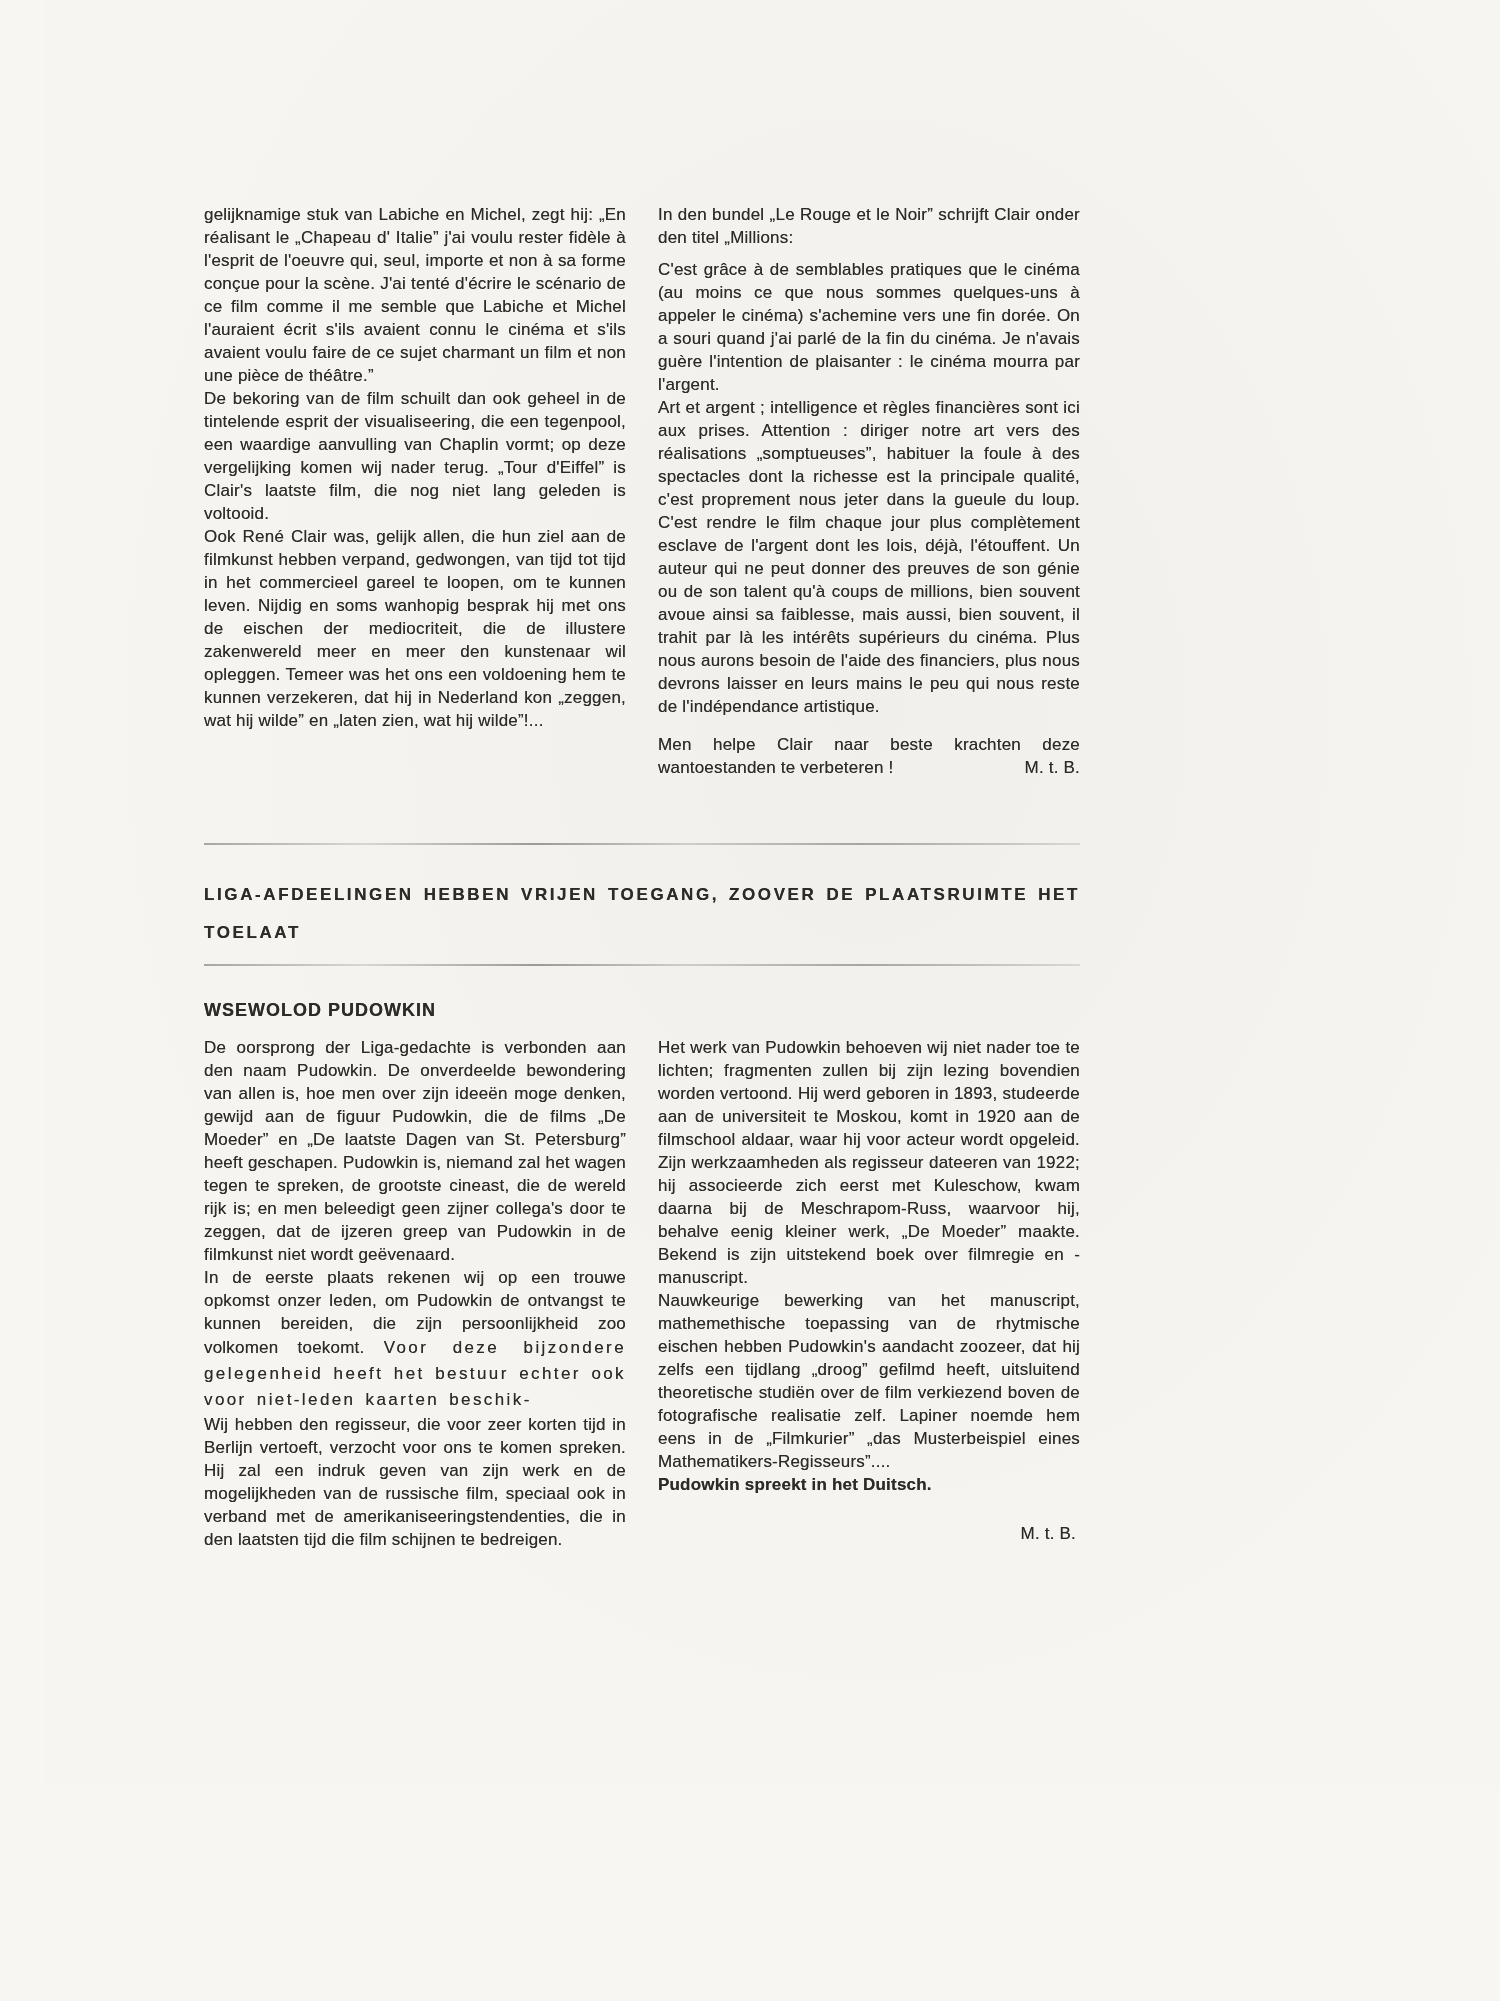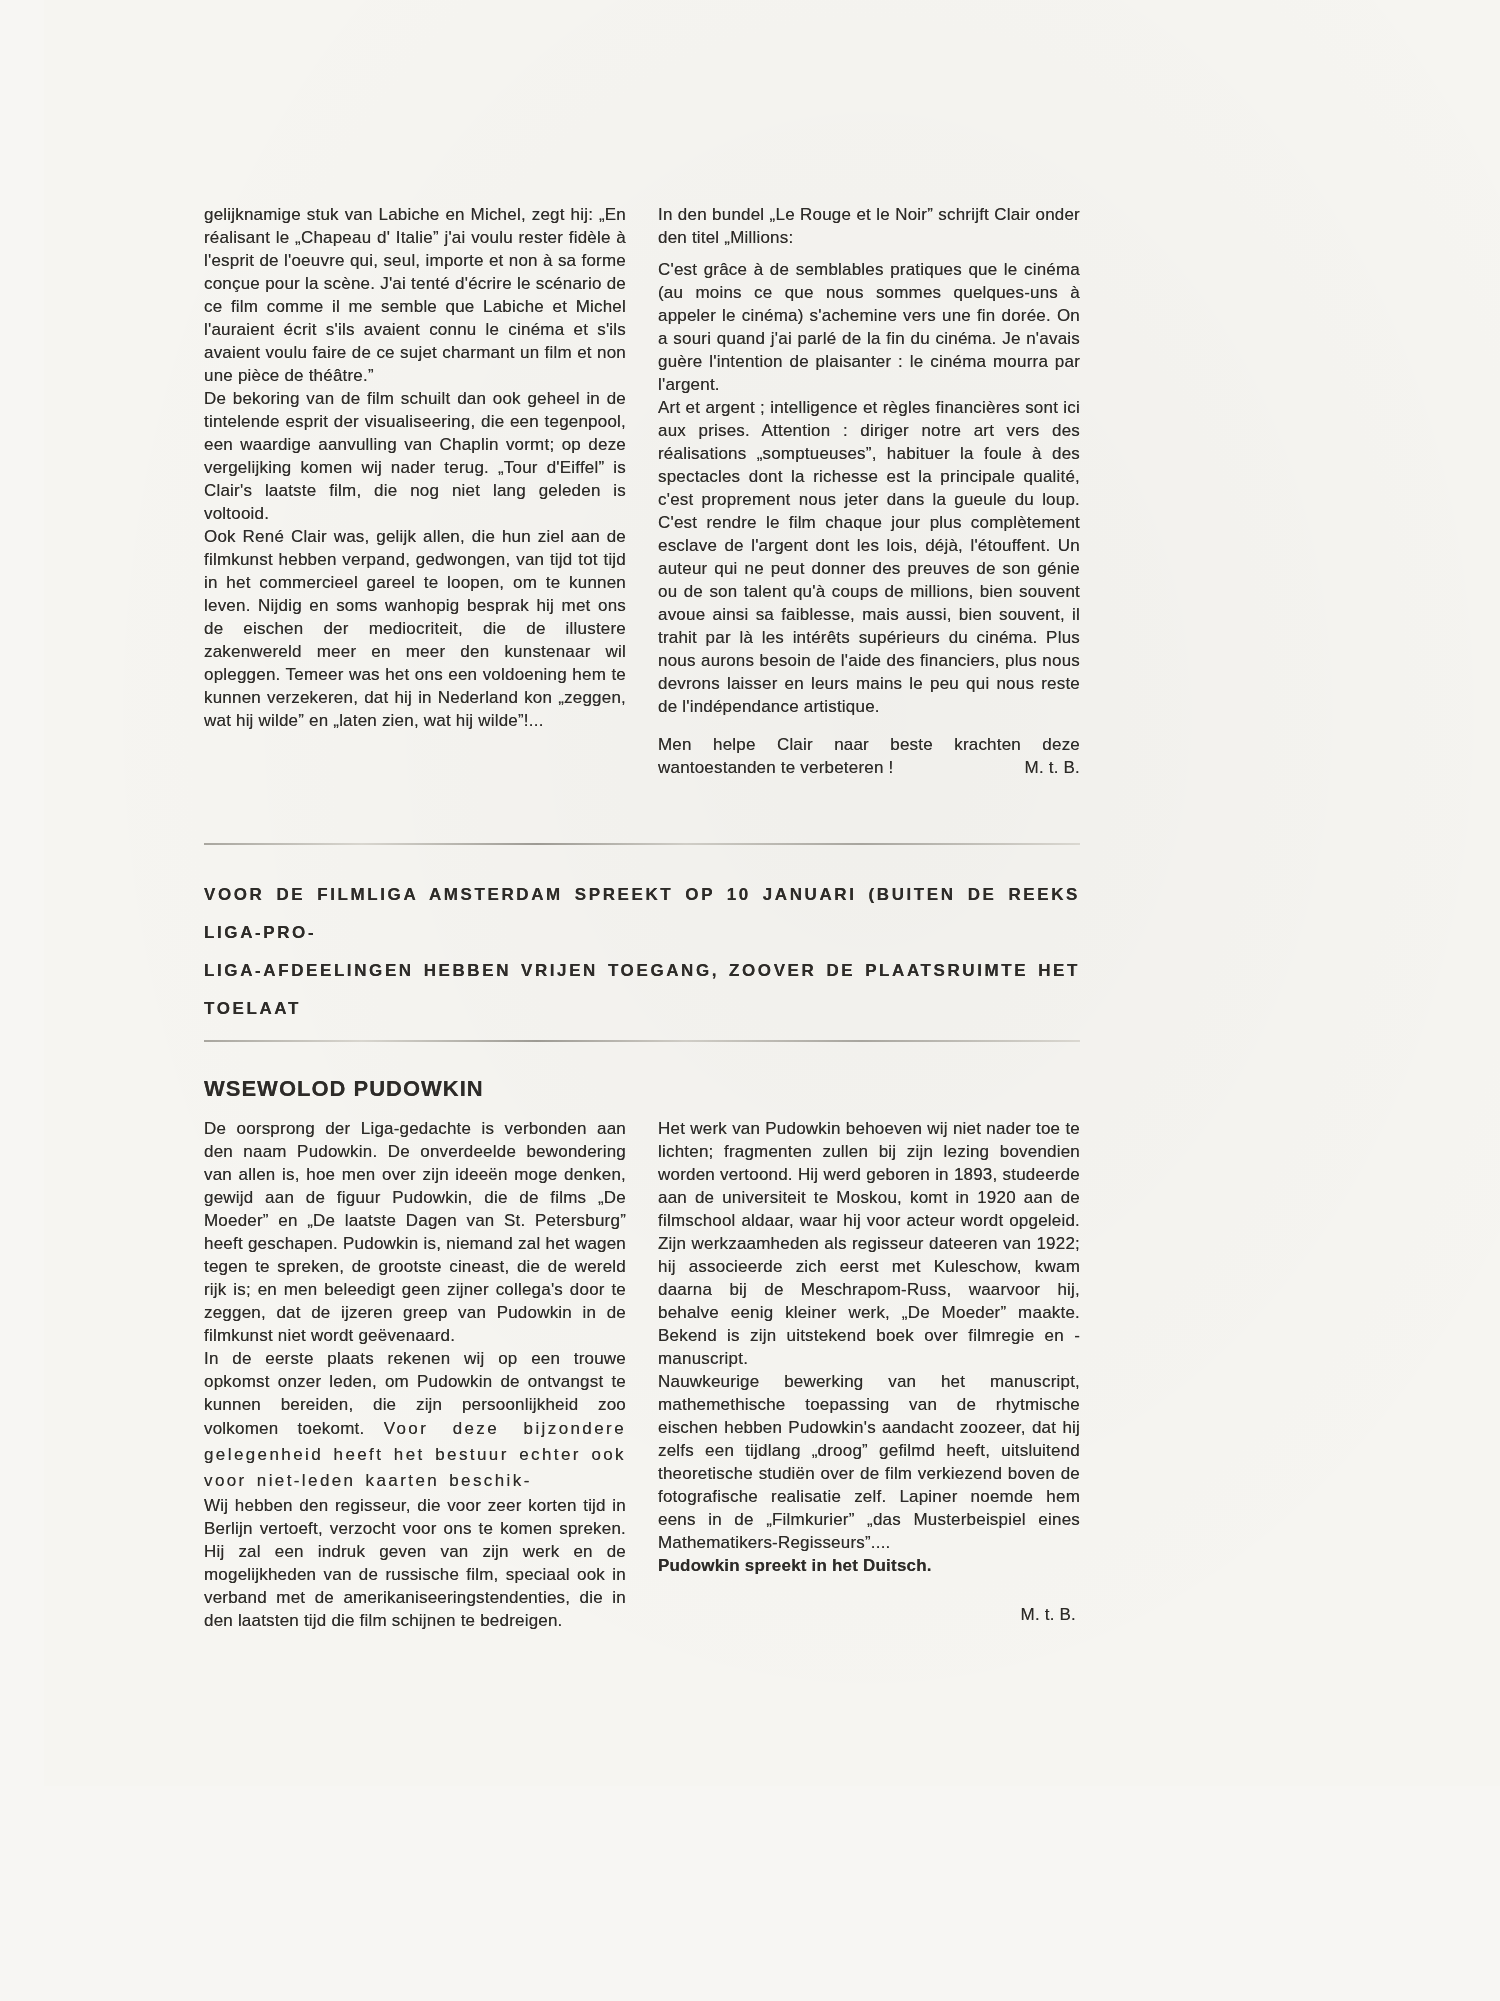--- a/index.html
+++ b/index.html
@@ -63,21 +63,21 @@
     font-size: 17px;
     line-height: 38px;
     letter-spacing: 2.6px;
     text-align: justify;
     text-align-last: justify;
     white-space: normal;
     text-shadow: 0 0 0.6px rgba(45,43,40,0.8);
   }
   .lower-section { margin-top: 34px; }
   .article-heading {
-    font-size: 22px;
+    font-size: 18px;
     font-weight: bold;
     letter-spacing: 1px;
     margin: 0 0 15px 0;
     text-shadow: 0 0 0.6px rgba(45,43,40,0.8);
   }
   .spaced {
     letter-spacing: 2.4px;
     word-spacing: 3px;
     line-height: 26px;
   }
@@ -104,21 +104,20 @@
         <p>In den bundel „Le Rouge et le Noir” schrijft Clair onder den titel „Millions:</p>
         <p class="gap-before">C'est grâce à de semblables pratiques que le cinéma (au moins ce que nous sommes quelques-uns à appeler le cinéma) s'achemine vers une fin dorée. On a souri quand j'ai parlé de la fin du cinéma. Je n'avais guère l'intention de plaisanter : le cinéma mourra par l'argent.</p>
         <p>Art et argent ; intelligence et règles financières sont ici aux prises. Attention : diriger notre art vers des réalisations „somptueuses”, habituer la foule à des spectacles dont la richesse est la principale qualité, c'est proprement nous jeter dans la gueule du loup. C'est rendre le film chaque jour plus complètement esclave de l'argent dont les lois, déjà, l'étouffent. Un auteur qui ne peut donner des preuves de son génie ou de son talent qu'à coups de millions, bien souvent avoue ainsi sa faiblesse, mais aussi, bien souvent, il trahit par là les intérêts supérieurs du cinéma. Plus nous aurons besoin de l'aide des financiers, plus nous devrons laisser en leurs mains le peu qui nous reste de l'indépendance artistique.</p>
         <p class="gap-before-lg"><span>Men helpe Clair naar beste krachten deze wantoestanden te verbeteren !</span><span class="sig-inline">M. t. B.</span></p>
       </div>
     </div>
 
     <div class="rule rule-top"></div>
 
     <div class="announcement">
-      <div class="ann-line">VOOR DE FILMLIGA AMSTERDAM SPREEKT OP 10 JANUARI (BUITEN DE REEKS LIGA-PRO-</div>
       <div class="ann-line">LIGA-AFDEELINGEN HEBBEN VRIJEN TOEGANG, ZOOVER DE PLAATSRUIMTE HET TOELAAT</div>
     </div>
 
     <div class="rule rule-mid"></div>
 
     <div class="lower-section">
       <h2 class="article-heading">WSEWOLOD PUDOWKIN</h2>
       <div class="columns">
         <div class="col">
           <p>De oorsprong der Liga-gedachte is verbonden aan den naam Pudowkin. De onverdeelde bewondering van allen is, hoe men over zijn ideeën moge denken, gewijd aan de figuur Pudowkin, die de films „De Moeder” en „De laatste Dagen van St. Petersburg” heeft geschapen. Pudowkin is, niemand zal het wagen tegen te spreken, de grootste cineast, die de wereld rijk is; en men beleedigt geen zijner collega's door te zeggen, dat de ijzeren greep van Pudowkin in de filmkunst niet wordt geëvenaard.</p>

